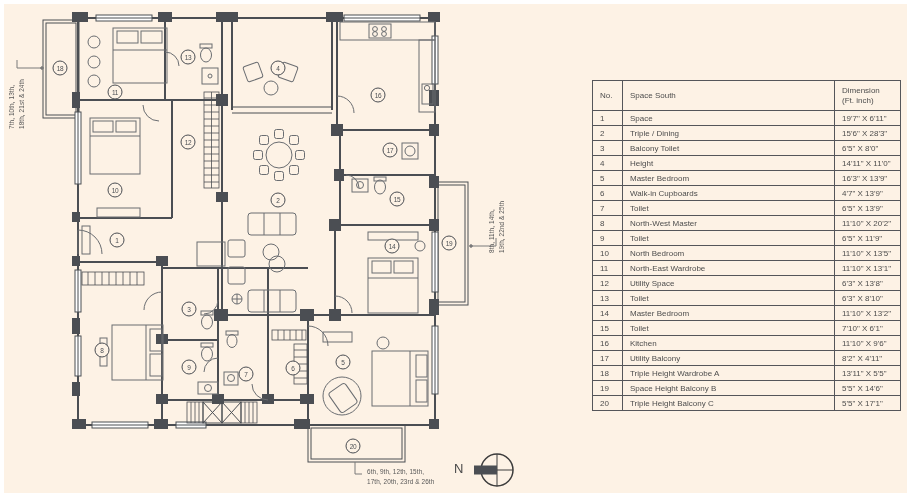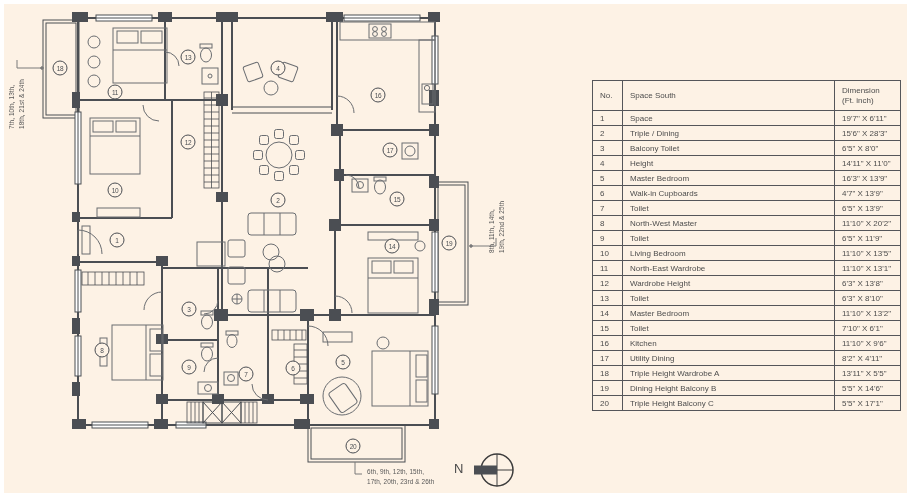--- a/index.html
+++ b/index.html
@@ -457,31 +457,31 @@
       <td>North-West Master</td>
       <td>11'10" X 20'2"</td>
     </tr>
       <tr>
       <td>9</td>
       <td>Toilet</td>
       <td>6'5" X 11'9"</td>
     </tr>
       <tr>
       <td>10</td>
-      <td>Living Bedroom</td>
+      <td>North Bedroom</td>
       <td>11'10" X 13'5"</td>
     </tr>
       <tr>
       <td>11</td>
       <td>North-East Wardrobe</td>
       <td>11'10" X 13'1"</td>
     </tr>
       <tr>
       <td>12</td>
-      <td>Wardrobe Height</td>
+      <td>Utility Space</td>
       <td>6'3" X 13'8"</td>
     </tr>
       <tr>
       <td>13</td>
       <td>Toilet</td>
       <td>6'3" X 8'10"</td>
     </tr>
       <tr>
       <td>14</td>
       <td>Master Bedroom</td>
@@ -492,31 +492,31 @@
       <td>Toilet</td>
       <td>7'10" X 6'1"</td>
     </tr>
       <tr>
       <td>16</td>
       <td>Kitchen</td>
       <td>11'10" X 9'6"</td>
     </tr>
       <tr>
       <td>17</td>
-      <td>Utility Dining</td>
+      <td>Utility Balcony</td>
       <td>8'2" X 4'11"</td>
     </tr>
       <tr>
       <td>18</td>
       <td>Triple Height Wardrobe A</td>
       <td>13'11" X 5'5"</td>
     </tr>
       <tr>
       <td>19</td>
-      <td>Dining Height Balcony B</td>
+      <td>Space Height Balcony B</td>
       <td>5'5" X 14'6"</td>
     </tr>
       <tr>
       <td>20</td>
       <td>Triple Height Balcony C</td>
       <td>5'5" X 17'1"</td>
     </tr>
     </tbody>
 </table>
 

